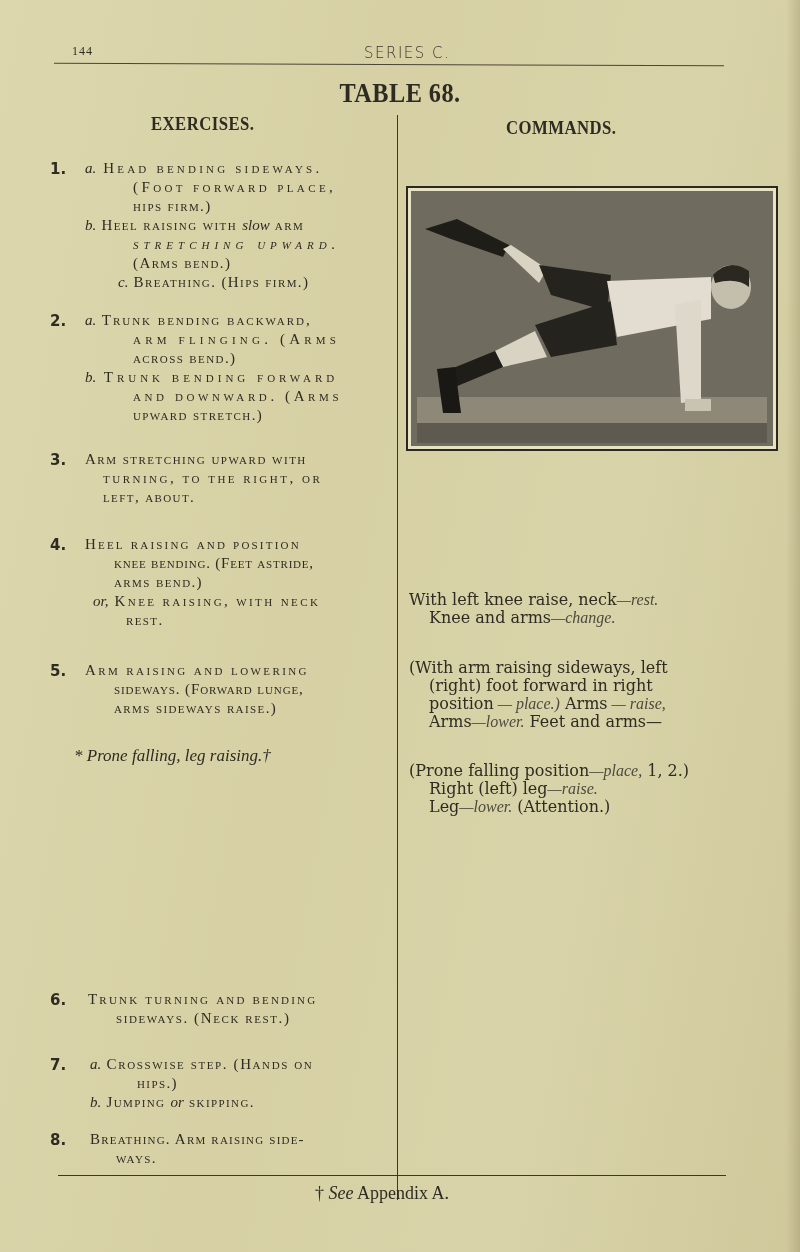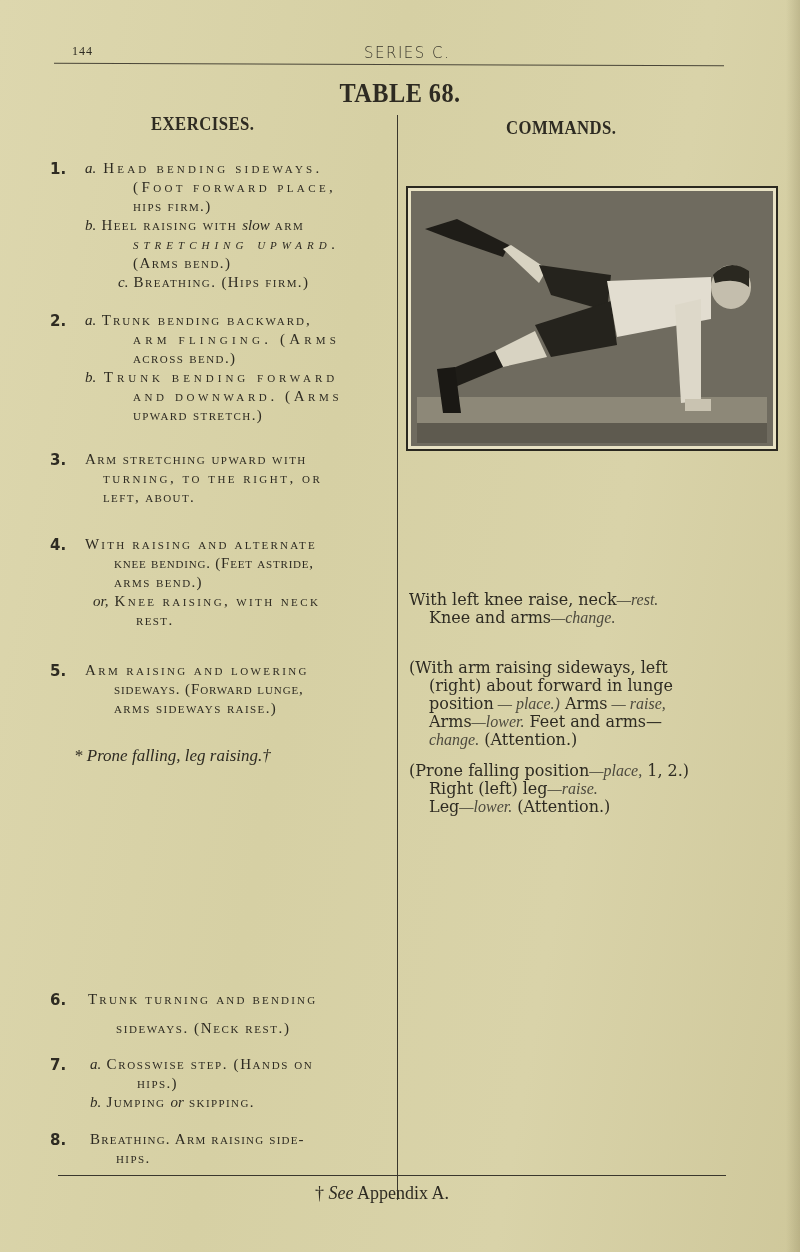--- a/index.html
+++ b/index.html
@@ -78,51 +78,51 @@
 
   <div class="ex-item" style="top:451px;">
     <span class="ex-num">3.</span>
     <div class="ex-line" style="left:35px;top:0;letter-spacing:1.5px;font-family:Liberation Serif, serif;">Arm stretching upward with</div>
     <div class="ex-line" style="left:53px;top:19px;letter-spacing:2.5px;">turning, to the right, or</div>
     <div class="ex-line" style="left:53px;top:38px;">left, about.</div>
   </div>
 
   <div class="ex-item" style="top:536px;">
     <span class="ex-num">4.</span>
-    <div class="ex-line" style="left:35px;top:0;letter-spacing:2.2px;">With raising and alternate</div>
+    <div class="ex-line" style="left:35px;top:0;letter-spacing:2.2px;">Heel raising and position</div>
     <div class="ex-line" style="left:64px;top:19px;letter-spacing:0.8px;">knee bending. (Feet astride,</div>
     <div class="ex-line" style="left:64px;top:38px;">arms bend.)</div>
     <div class="ex-line" style="left:43px;top:57px;letter-spacing:2.4px;"><i>or,</i> <span>Knee raising, with neck</span></div>
-    <div class="ex-line" style="left:86px;top:76px;">rest.</div>
+    <div class="ex-line" style="left:76px;top:76px;">rest.</div>
   </div>
 
   <div class="ex-item" style="top:662px;">
     <span class="ex-num">5.</span>
     <div class="ex-line" style="left:35px;top:0;letter-spacing:2.4px;">Arm raising and lowering</div>
     <div class="ex-line" style="left:64px;top:19px;letter-spacing:0.9px;">sideways. (Forward lunge,</div>
     <div class="ex-line" style="left:64px;top:38px;">arms sideways raise.)</div>
   </div>
 
   <div class="ex-item" style="top:991px;">
     <span class="ex-num">6.</span>
     <div class="ex-line" style="left:38px;top:0;letter-spacing:2.2px;">Trunk turning and bending</div>
-    <div class="ex-line" style="left:66px;top:19px;letter-spacing:1.6px;margin-top:10px;">sideways. (Neck rest.)</div>
+    <div class="ex-line" style="left:66px;top:19px;letter-spacing:1.6px;">sideways. (Neck rest.)</div>
   </div>
 
   <div class="ex-item" style="top:1056px;">
     <span class="ex-num">7.</span>
     <div class="ex-line" style="left:40px;top:0;letter-spacing:1.6px;"><i>a.</i> <span>Crosswise step. (Hands on</span></div>
     <div class="ex-line" style="left:87px;top:19px;">hips.)</div>
     <div class="ex-line" style="left:40px;top:38px;"><i>b.</i> <span>Jumping </span><i>or</i><span> skipping.</span></div>
   </div>
 
   <div class="ex-item" style="top:1131px;">
     <span class="ex-num">8.</span>
     <div class="ex-line" style="left:40px;top:0;letter-spacing:1.2px;">Breathing. Arm raising side-</div>
-    <div class="ex-line" style="left:66px;top:19px;">hips.</div>
+    <div class="ex-line" style="left:66px;top:19px;">ways.</div>
   </div>
 </div>
 
 <div class="prone">* Prone falling, leg raising.†</div>
 
 <div class="photo-frame">
   <div class="photo">
     <svg width="362" height="255" viewBox="0 0 362 255">
       <rect x="0" y="0" width="362" height="255" fill="#6f6b5f"></rect>
 
@@ -149,24 +149,23 @@
   </div>
 </div>
 
 <div class="cmd" style="top:591px;">
   <div><span>With left knee raise, neck</span><i>—rest.</i></div>
   <div class="indent"><span>Knee and arms</span><i>—change.</i></div>
 </div>
 
 <div class="cmd" style="top:659px;">
   <div>(With arm raising sideways, left</div>
-  <div class="indent">(right) about forward in lunge</div>
+  <div class="indent">(right) foot forward in right</div>
   <div class="indent"><span>position</span><i> — place.)</i><span>  Arms</span><i> — raise,</i></div>
   <div class="indent"><span>Arms</span><i>—lower.</i><span>  Feet and arms—</span></div>
-  <div class="indent"><i>change.</i><span>  (Attention.)</span></div>
 </div>
 
 <div class="cmd" style="top:762px;">
   <div><span>(Prone falling position</span><i>—place,</i><span> 1, 2.)</span></div>
   <div class="indent"><span>Right (left) leg</span><i>—raise.</i></div>
   <div class="indent"><span>Leg</span><i>—lower.</i><span>  (Attention.)</span></div>
 </div>
 
 <div class="foot-rule"></div>
 <div class="footnote">

